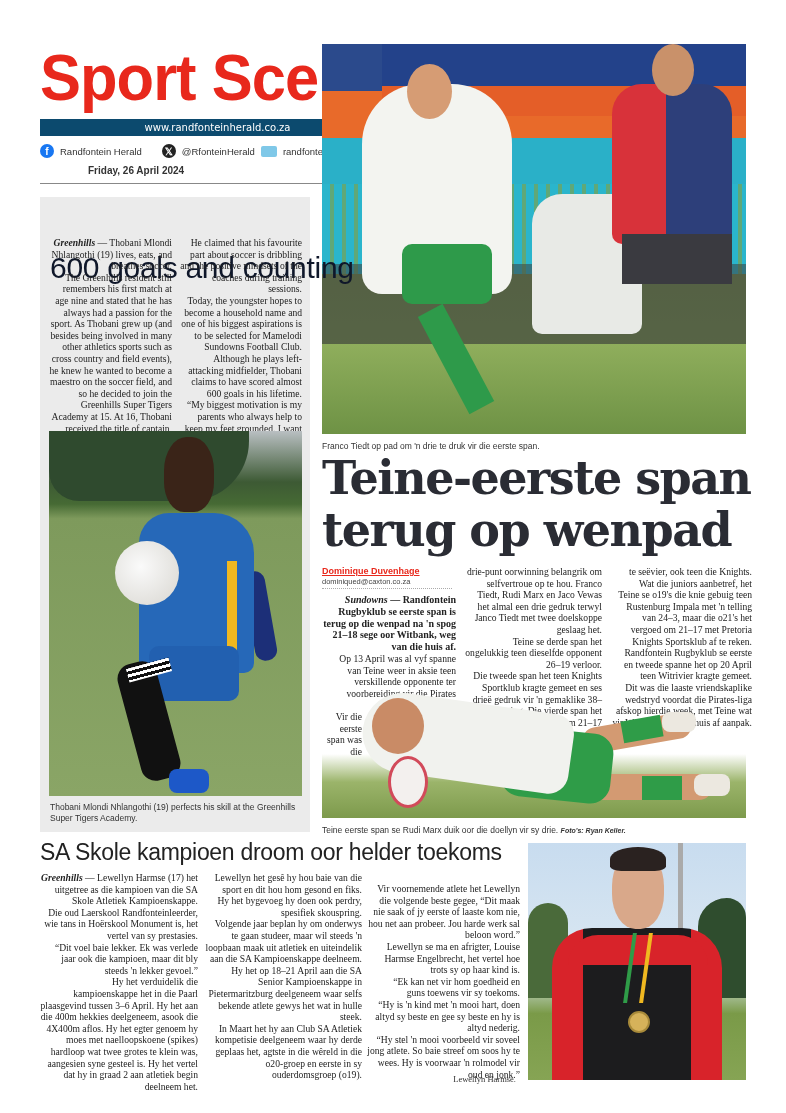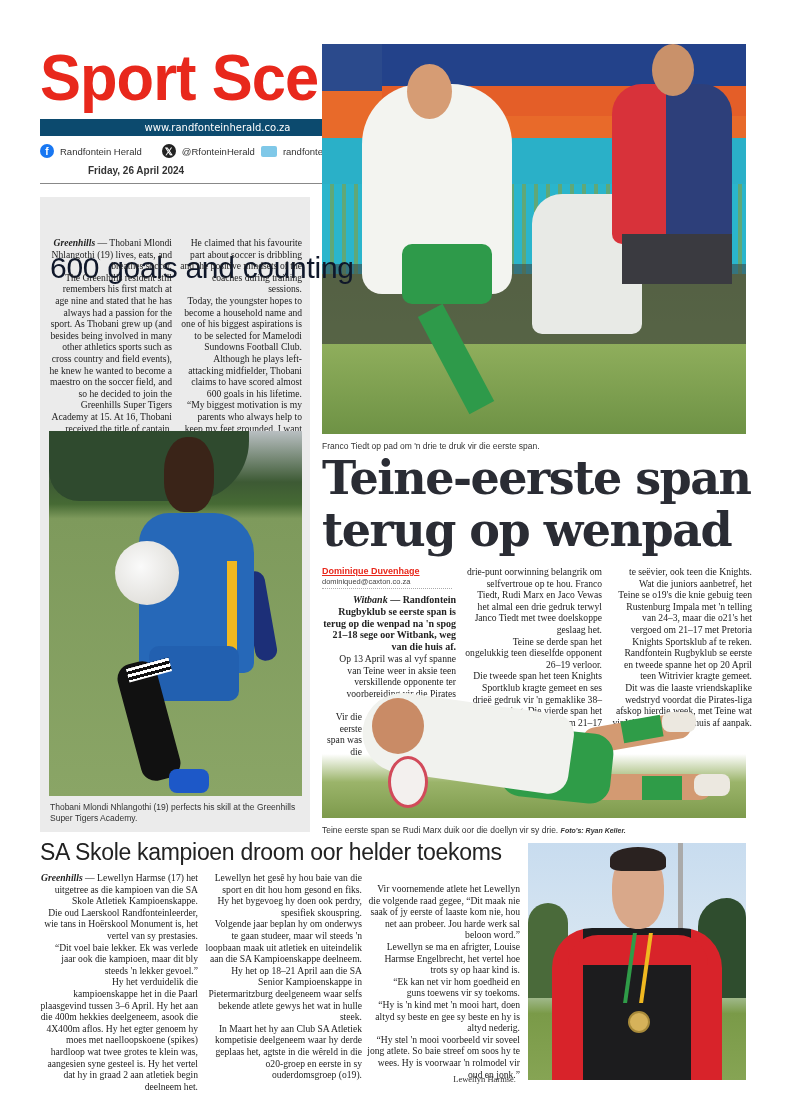--- a/index.html
+++ b/index.html
@@ -180,21 +180,21 @@
 
 <div class="teine-headline">
   <div>Teine-eerste span</div>
   <div>terug op wenpad</div>
 </div>
 <div class="byline-name">Dominique Duvenhage</div>
 <div class="byline-email">dominiqued@caxton.co.za</div>
 <div class="byline-rule"></div>
 
 <div class="col teine-col1">
-  <p class="lead"><span class="dateline">Witbank</span><span> — Randfontein Rugbyklub se eerste span is terug op die wenpad na 'n spog 21–18 sege oor Witbank, weg van die huis af.</span></p>
+  <p class="lead"><span class="dateline">Sundowns</span><span> — Randfontein Rugbyklub se eerste span is terug op die wenpad na 'n spog 21–18 sege oor Witbank, weg van die huis af.</span></p>
   <p>Op 13 April was al vyf spanne van Teine weer in aksie teen verskillende opponente ter voorbereiding vir die Pirates Groot Uitdaagreeks.</p>
   <p style="width:40px;">Vir die eerste span was die</p>
 </div>
 <div class="col teine-col2">
   <p class="first">drie-punt oorwinning belangrik om selfvertroue op te hou. Franco Tiedt, Rudi Marx en Jaco Vewas het almal een drie gedruk terwyl Janco Tiedt met twee doelskoppe geslaag het.</p>
   <p>Teine se derde span het ongelukkig teen dieselfde opponent 26–19 verloor.</p>
   <p>Die tweede span het teen Knights Sportklub kragte gemeet en ses drieë gedruk vir 'n gemaklike 38–17 oorwinning. Die vierde span het ook puik gespeel om 21–17</p>
 </div>
 <div class="col teine-col3">
   <p class="first">te seëvier, ook teen die Knights.</p>
@@ -228,21 +228,21 @@
   <p>Hy het verduidelik die kampioenskappe het in die Paarl plaasgevind tussen 3–6 April. Hy het aan die 400m hekkies deelgeneem, asook die 4X400m aflos. Hy het egter genoem hy moes met naelloopskoene (spikes) hardloop wat twee grotes te klein was, aangesien syne gesteel is. Hy het vertel dat hy in graad 2 aan atletiek begin deelneem het.</p>
 </div>
 <div class="col skole-col2">
   <p>Lewellyn het gesê hy hou baie van die sport en dit hou hom gesond en fiks.</p>
   <p>Hy het bygevoeg hy doen ook perdry, spesifiek skouspring.</p>
   <p>Volgende jaar beplan hy om onderwys te gaan studeer, maar wil steeds 'n loopbaan maak uit atletiek en uiteindelik aan die SA Kampioenskappe deelneem.</p>
   <p>Hy het op 18–21 April aan die SA Senior Kampioenskappe in Pietermaritzburg deelgeneem waar selfs bekende atlete gewys het wat in hulle steek.</p>
   <p>In Maart het hy aan Club SA Atletiek kompetisie deelgeneem waar hy derde geplaas het, agtste in die wêreld in die o20-groep en eerste in sy ouderdomsgroep (o19).</p>
 </div>
 <div class="col skole-col3">
-  <p>Vir voornemende atlete het Lewellyn die volgende raad gegee, “Dit maak nie saak of jy eerste of laaste kom nie, hou net aan probeer. Jou harde werk sal beloon word.”</p>
+  <p>Vir voornemende atlete het Lewellyn die volgende beste gegee, “Dit maak nie saak of jy eerste of laaste kom nie, hou net aan probeer. Jou harde werk sal beloon word.”</p>
   <p>Lewellyn se ma en afrigter, Louise Harmse Engelbrecht, het vertel hoe trots sy op haar kind is.</p>
   <p>“Ek kan net vir hom goedheid en guns toewens vir sy toekoms.</p>
   <p>“Hy is 'n kind met 'n mooi hart, doen altyd sy beste en gee sy beste en hy is altyd nederig.</p>
   <p>“Hy stel 'n mooi voorbeeld vir soveel jong atlete. So baie streef om soos hy te wees. Hy is voorwaar 'n rolmodel vir oud en jonk.”</p>
 </div>
 <div class="skole-caption">Lewellyn Harmse.</div>
 
 <div class="photo photo-athlete">
   <div class="mast"></div>
   <div class="tree1"></div>

